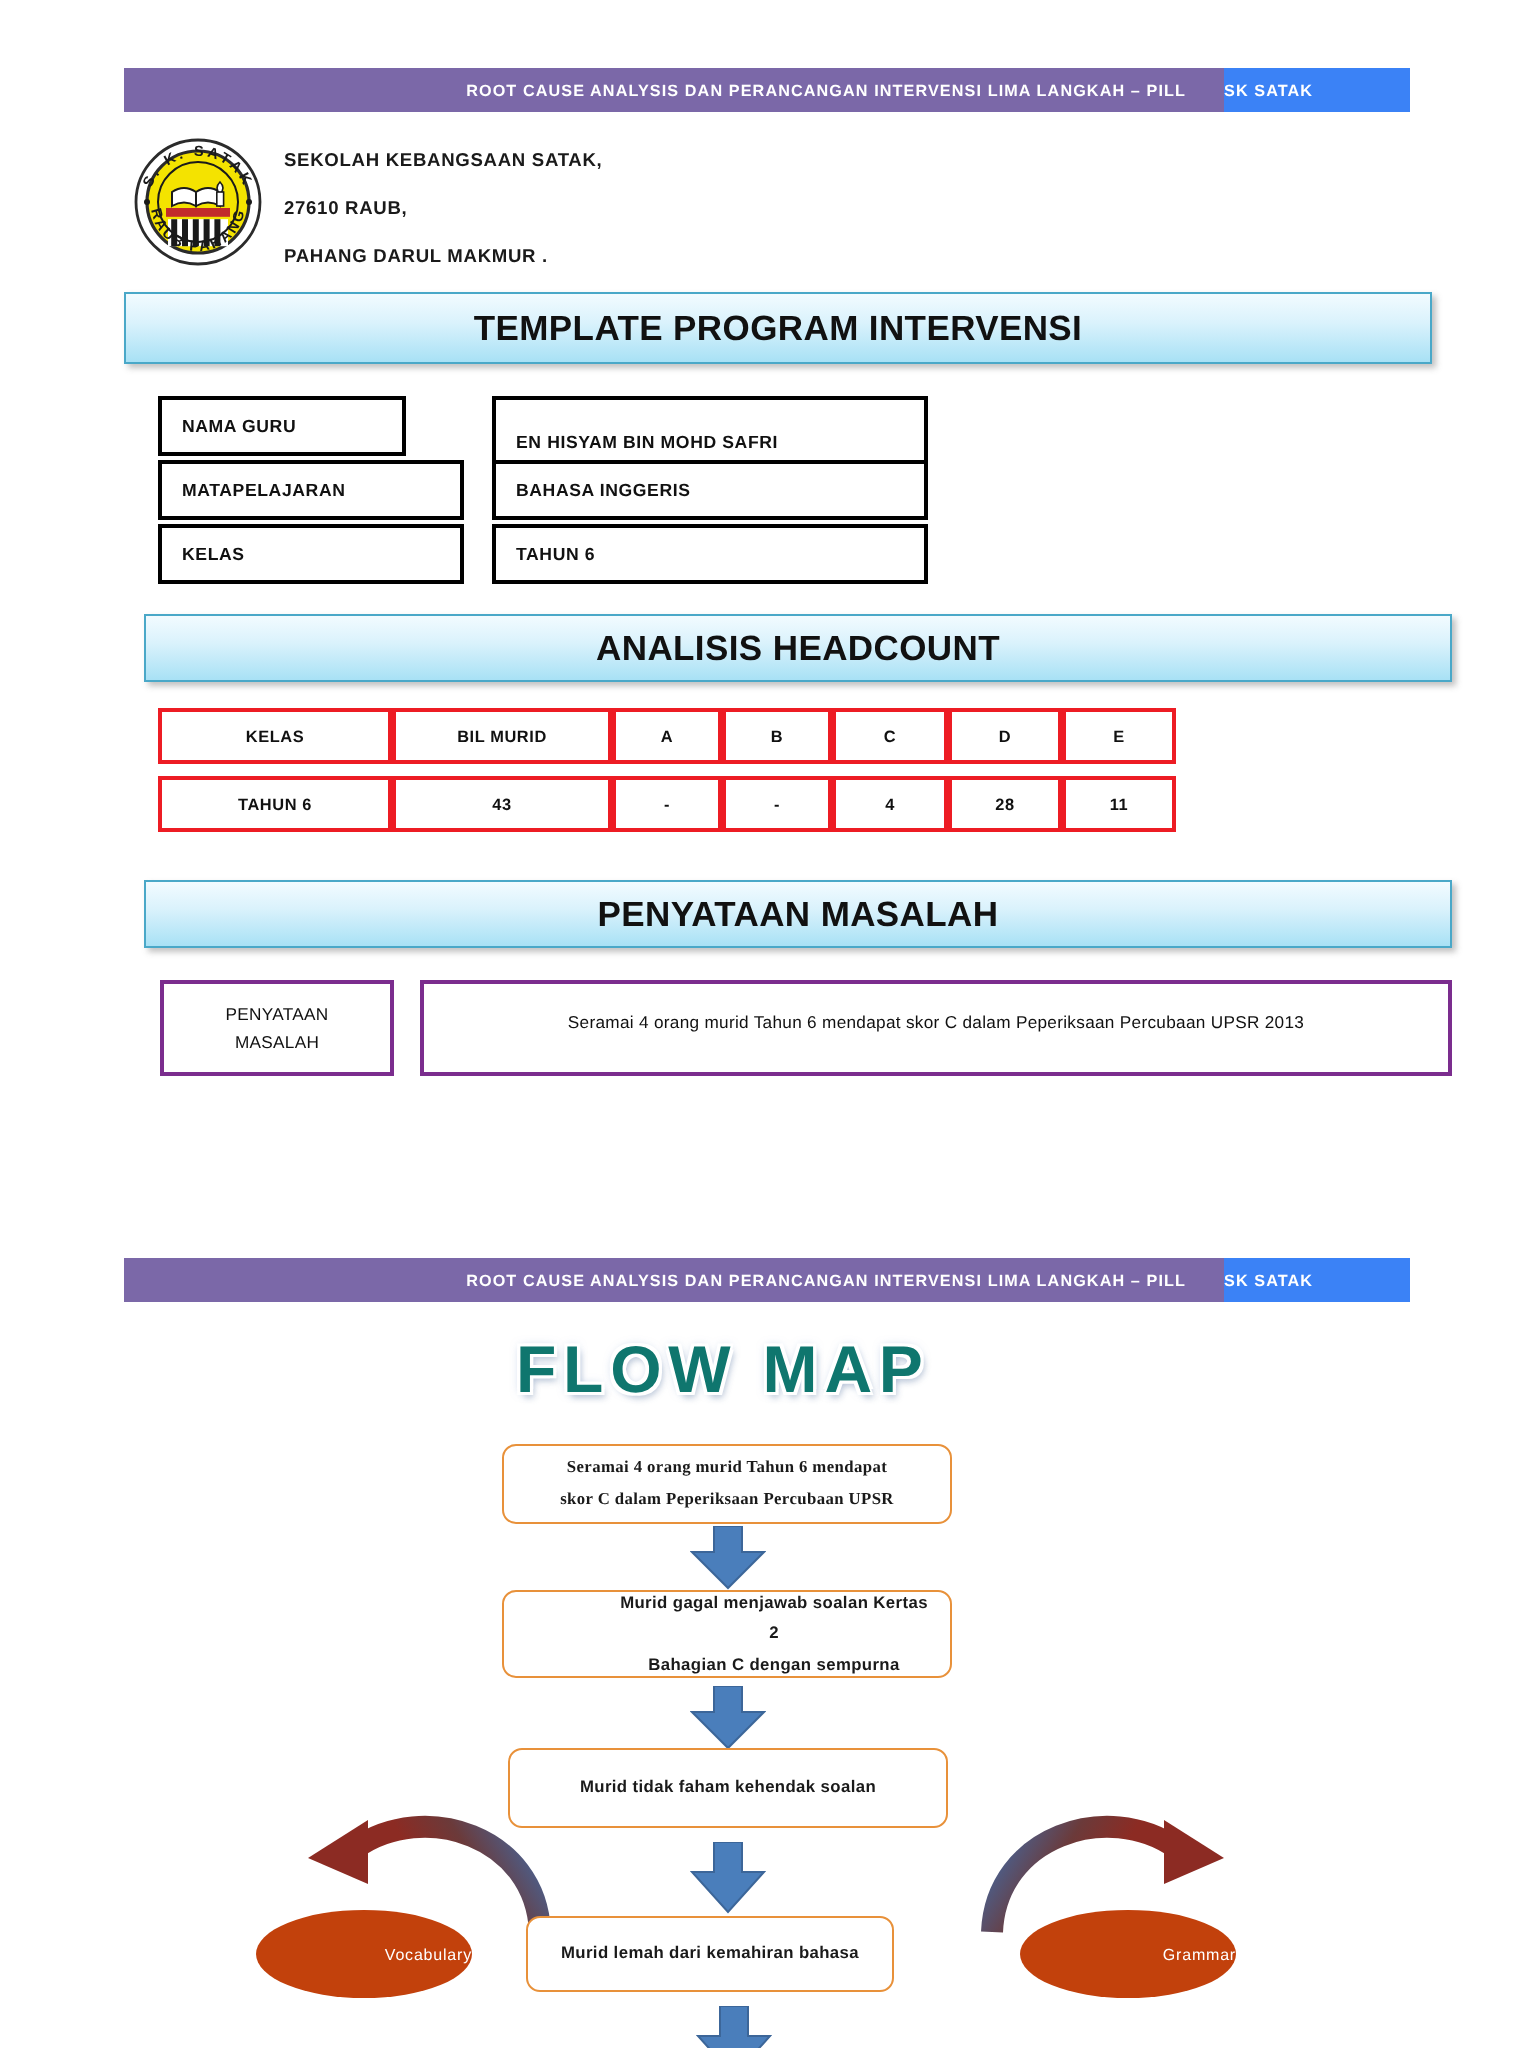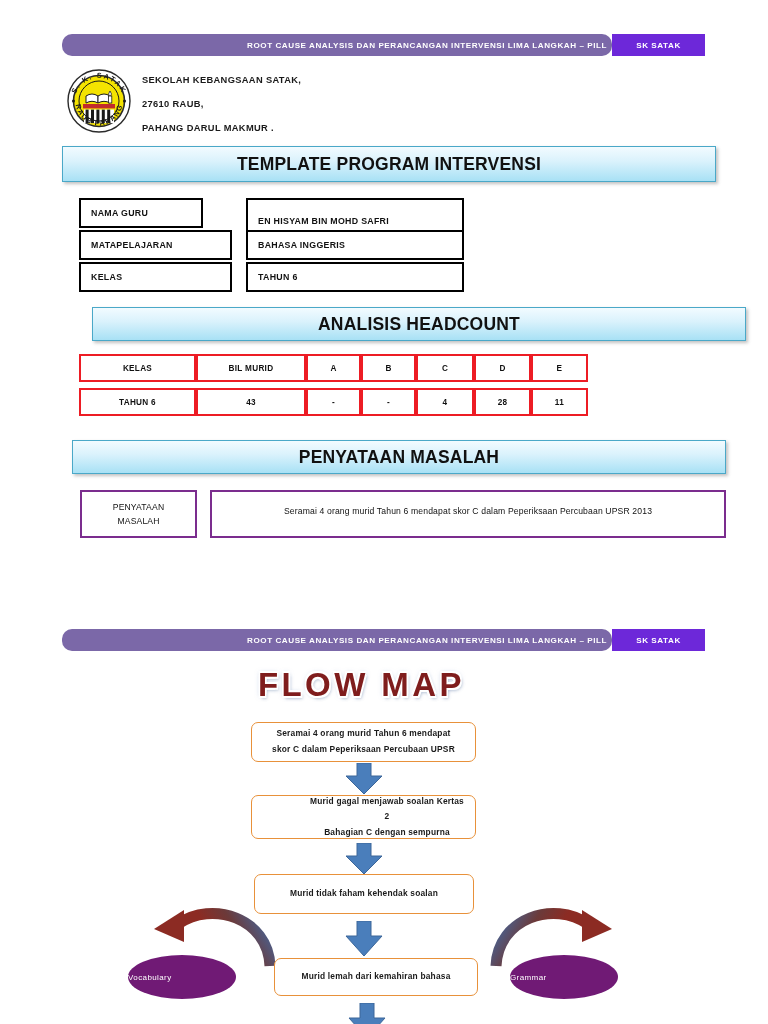--- a/index.html
+++ b/index.html
@@ -8,27 +8,27 @@
     background:#ffffff;
     font-family:"Liberation Sans","DejaVu Sans",sans-serif;
     -webkit-font-smoothing:antialiased;
   }
   .pg{position:absolute;left:0;top:0;width:768px;}
 
   
   .hdrbar{position:absolute;height:22px;display:flex;align-items:stretch;}
   .hdrbar .purple{
     background:#7B68A8;flex:1;display:flex;align-items:center;justify-content:flex-end;
-    padding-right:5px;box-sizing:border-box;border-radius:10px;
+    padding-right:19px;box-sizing:border-box;
   }
   .hdrbar .purple span{
     color:#ffffff;font-size:8.1px;font-weight:700;letter-spacing:.55px;white-space:nowrap;
   }
   .hdrbar .black{
-    background:#6d28d9;width:93px;display:flex;align-items:center;justify-content:center;
+    background:#3b82f6;width:93px;display:flex;align-items:center;
   }
   .hdrbar .black span{
     color:#ffffff;font-size:8.1px;font-weight:700;letter-spacing:.55px;white-space:nowrap;
   }
 
   
   .crest{position:absolute;left:66px;top:68px;width:66px;height:66px;}
   .school-lines{position:absolute;left:142px;top:68px;}
   .school-lines div{
     font-size:9.3px;font-weight:700;color:#1a1a1a;letter-spacing:.35px;
@@ -67,40 +67,40 @@
     display:flex;align-items:center;
   }
   .pbox.ctr{justify-content:center;text-align:center;}
   .pbox span{font-size:8.6px;font-weight:400;color:#111;line-height:1.65;letter-spacing:.15px;text-align:center;}
   .pbox.ctr span{padding:0 6px;}
   .pbox.wide{align-items:flex-start;padding-top:12px;justify-content:center;}
 
   
   .flowmap{
     position:absolute;font-size:33px;font-weight:700;letter-spacing:3.4px;
-    color:#7f1d1d;
+    color:#0f766e;
     text-shadow:
       -1.6px -1.6px 0 #ffffff, 1.6px -1.6px 0 #ffffff,
       -1.6px  1.6px 0 #ffffff, 1.6px  1.6px 0 #ffffff,
       0 0 5px rgba(120,150,200,.55), 2px 3px 3px rgba(130,150,180,.45);
     white-space:nowrap;
   }
 
   
   .fnode{
     position:absolute;box-sizing:border-box;border:1.4px solid #E8913A;border-radius:7px;
     background:#ffffff;display:flex;align-items:center;justify-content:center;text-align:center;
   }
   .fnode span{
     font-size:8.4px;font-weight:600;color:#1a1a1a;line-height:1.85;letter-spacing:.2px;padding:0 10px;
   }
 
   .ell{
-    position:absolute;border-radius:50%;background:#701a75;
-    display:flex;align-items:center;justify-content:flex-start;
+    position:absolute;border-radius:50%;background:#c2410c;
+    display:flex;align-items:center;justify-content:flex-end;
   }
   .ell span{font-size:8px;color:#ffffff;font-weight:500;letter-spacing:.4px;}
 
   .arrow{position:absolute;}
   .curve{position:absolute;}
 </style>
 </head>
 <body>
 
 <div class="pg">
@@ -175,21 +175,21 @@
   <div class="fbox" style="left:246px;top:198px;width:218px;height:46px;">
     <span>EN HISYAM BIN MOHD SAFRI</span>
   </div>
   <div class="fbox" style="left:246px;top:230px;width:218px;height:30px;">
     <span>BAHASA INGGERIS</span>
   </div>
   <div class="fbox" style="left:246px;top:262px;width:218px;height:30px;">
     <span>TAHUN 6</span>
   </div>
 
-  <div class="banner" style="left:72px;top:307px;width:654px;height:34px;margin-left:20px;">
+  <div class="banner" style="left:72px;top:307px;width:654px;height:34px;">
     <span>ANALISIS HEADCOUNT</span>
   </div>
 
   <div class="tcell" style="left:79px;top:354px;width:117px;height:28px;">
     <span>KELAS</span>
     </div>
   <div class="tcell" style="left:196px;top:354px;width:110px;height:28px;">
     <span>BIL MURID</span>
     </div>
   <div class="tcell" style="left:306px;top:354px;width:55px;height:28px;">
@@ -249,21 +249,21 @@
     <div class="purple">
       <span>ROOT CAUSE ANALYSIS DAN PERANCANGAN INTERVENSI LIMA LANGKAH – PILL</span>
     </div>
     <div class="black">
       <span>SK SATAK</span>
     </div>
   </div>
 
   <div class="flowmap" style="left:258px;top:666px;">FLOW MAP</div>
 
-  <div class="fnode" style="left:251px;top:722px;width:225px;height:40px;flex-direction:column;">
+  <div class="fnode" style="left:251px;top:722px;width:225px;height:40px;flex-direction:column;font-family:Liberation Serif, serif;">
     <span>Seramai 4 orang murid Tahun 6 mendapat</span>
     <span>skor C dalam Peperiksaan Percubaan UPSR</span>
   </div>
 
   <div class="arrow" style="left:345px;top:763px;">
     <svg width="38" height="32" viewBox="0 0 38 32">
       <path d="M12 0 L26 0 L26 13 L37 13 L19 31 L1 13 L12 13 Z" fill="#4A7EBB" stroke="#3C6699" stroke-width="1"></path>
     </svg>
   </div>
 
@@ -319,21 +319,21 @@
   </div>
 
   <div class="ell" style="left:128px;top:955px;width:108px;height:44px;">
     <span>Vocabulary</span>
   </div>
 
   <div class="ell" style="left:510px;top:955px;width:108px;height:44px;">
     <span>Grammar</span>
   </div>
 
-  <div class="fnode" style="left:274px;top:958px;width:204px;height:38px;">
+  <div class="fnode" style="left:263px;top:958px;width:184px;height:38px;">
     <span>Murid lemah dari kemahiran bahasa</span>
   </div>
 
   <div class="arrow" style="left:348px;top:1003px;">
     <svg width="38" height="36" viewBox="0 0 38 36">
       <path d="M12 0 L26 0 L26 15 L37 15 L19 35 L1 15 L12 15 Z" fill="#4A7EBB" stroke="#3C6699" stroke-width="1"></path>
     </svg>
   </div>
 </div>
 

